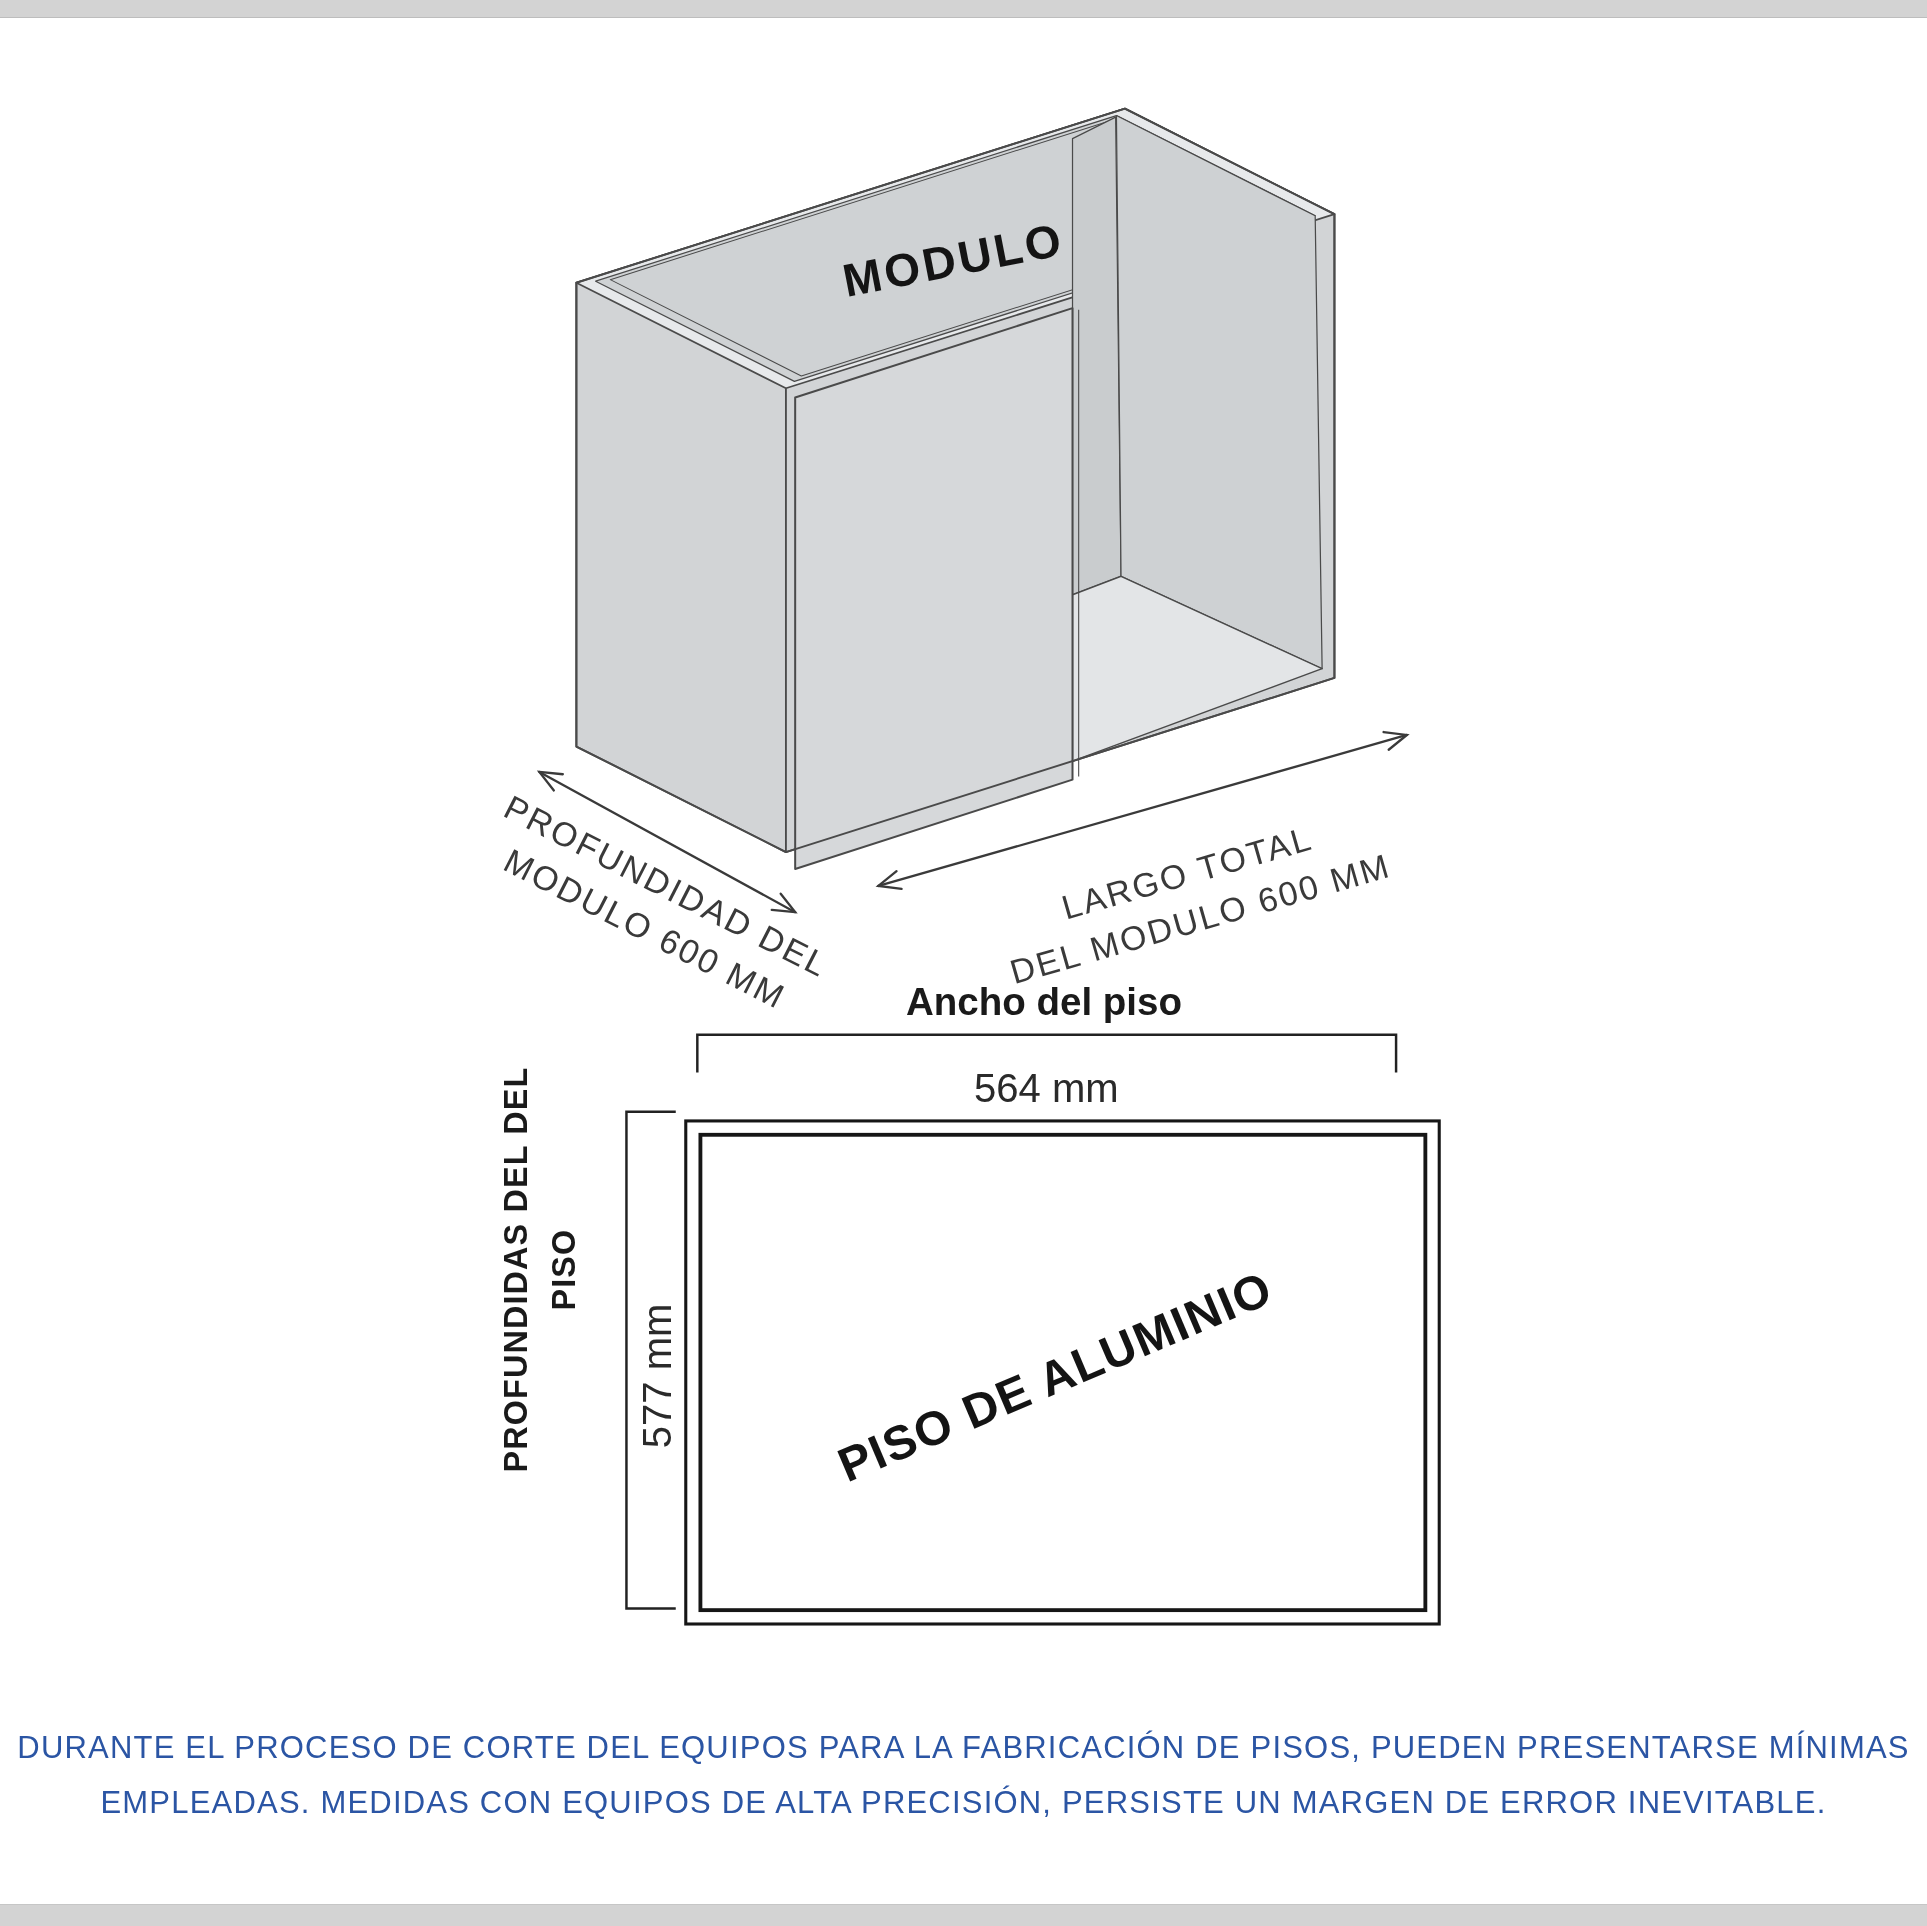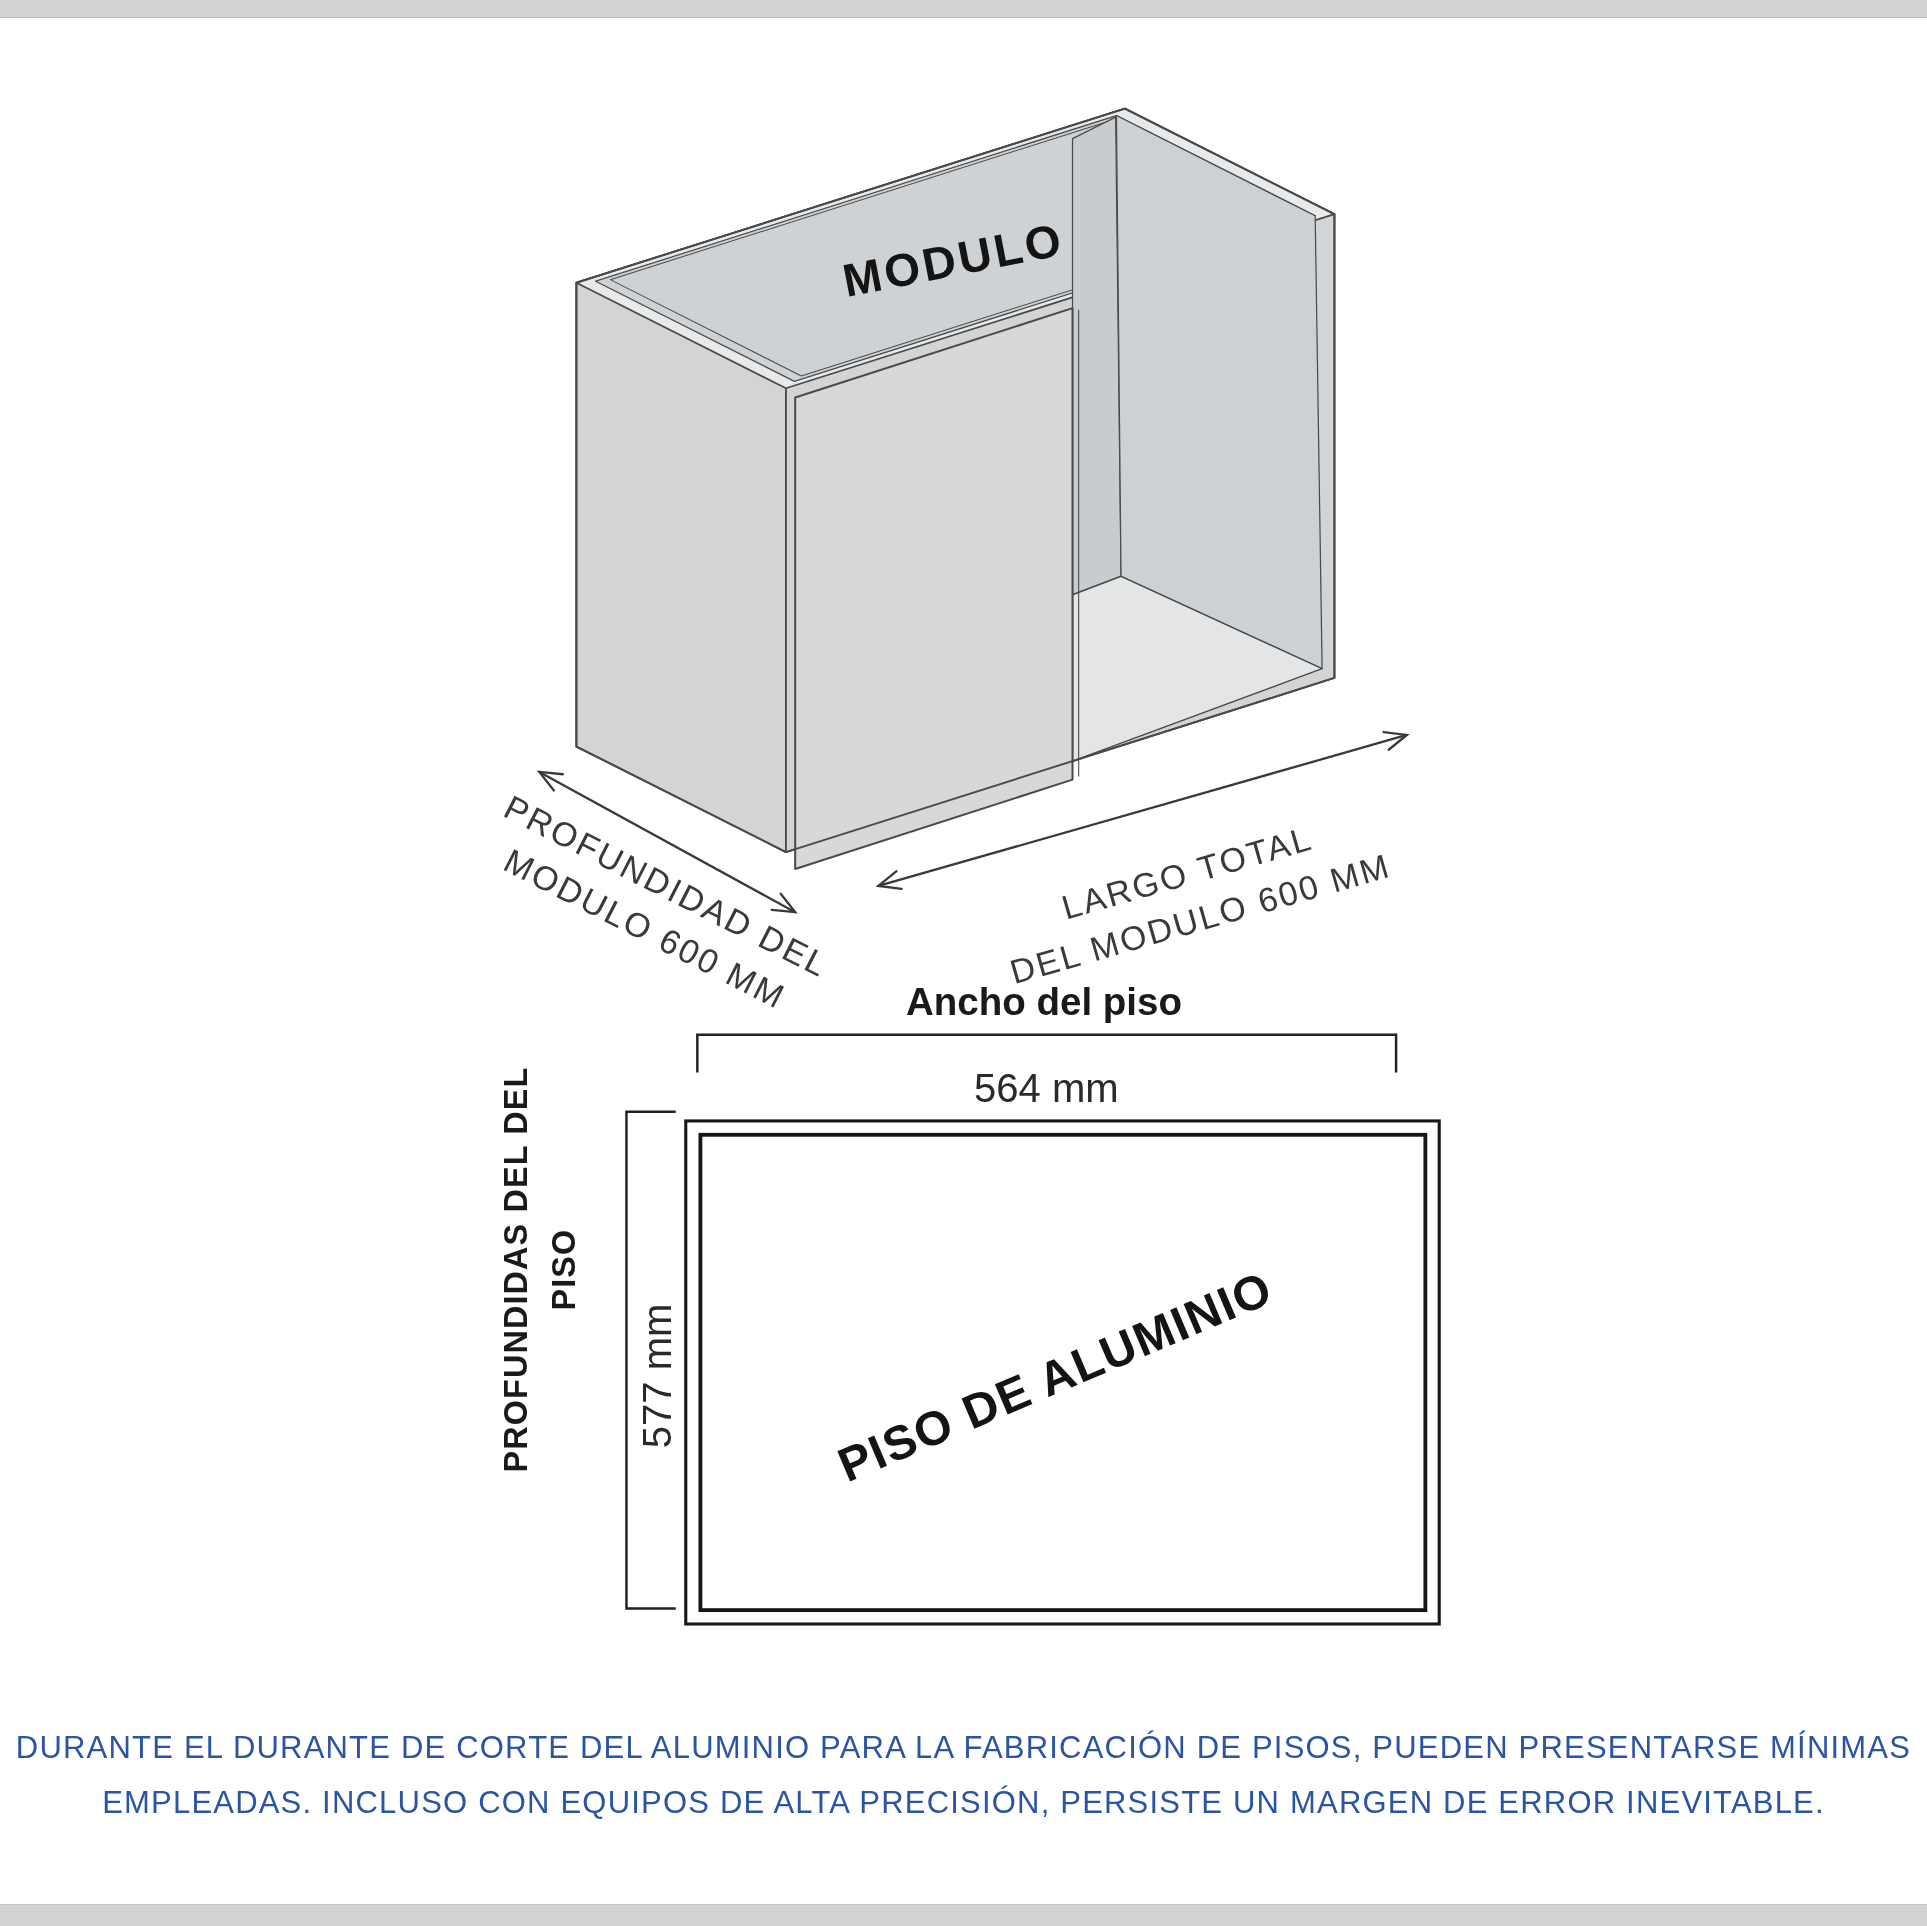--- a/index.html
+++ b/index.html
@@ -91,16 +91,16 @@
     </g>
 
     <rect x="890" y="1455" width="978" height="653" fill="#ffffff" stroke="#161616" stroke-width="4"></rect>
     <rect x="909" y="1473" width="941" height="617" fill="none" stroke="#161616" stroke-width="5"></rect>
 
     <text x="1370" y="1808" text-anchor="middle" transform="rotate(-23 1370 1788)" font-size="62" font-weight="bold" letter-spacing="2" fill="#141414">PISO DE ALUMINIO</text>
   </g>
 </svg>
 
 <div class="disclaimer" style="color:#2b55a4;">
-  <div class="line">DURANTE EL DURANTE DE CORTE DEL ALUMINIO PARA LA FABRICACIÓN DE PISOS, PUEDEN PRESENTARSE MÍNIMAS</div>
-  <div class="line">EMPLEADAS. INCLUSO CON EQUIPOS DE ALTA PRECISIÓN, PERSISTE UN MARGEN DE ERROR INEVITABLE.</div>
+  <div class="line">DURANTE EL PROCESO DE CORTE DEL EQUIPOS PARA LA FABRICACIÓN DE PISOS, PUEDEN PRESENTARSE MÍNIMAS</div>
+  <div class="line">EMPLEADAS. MEDIDAS CON EQUIPOS DE ALTA PRECISIÓN, PERSISTE UN MARGEN DE ERROR INEVITABLE.</div>
 </div>
 
 
 </body></html>

